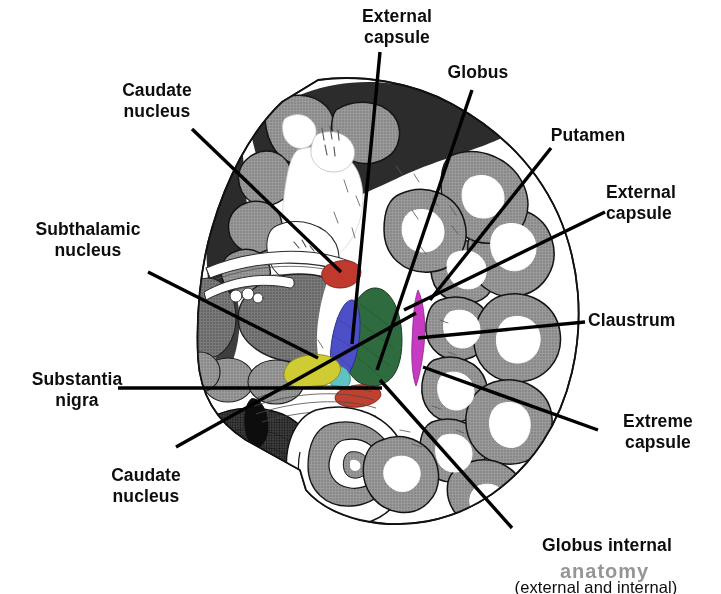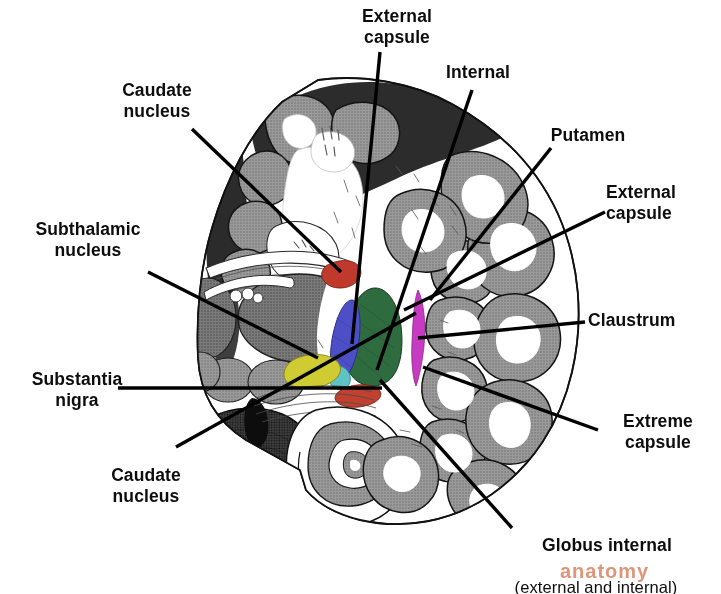--- a/index.html
+++ b/index.html
@@ -3,21 +3,21 @@
 <meta charset="utf-8">
 <style>
   html,body{margin:0;padding:0;background:#ffffff;}
   body{width:721px;height:594px;overflow:hidden;
        font-family:"Liberation Sans","DejaVu Sans",sans-serif;}
   #stage{position:relative;width:721px;height:594px;background:#fff;}
   #art{position:absolute;left:0;top:0;width:721px;height:594px;}
   .lbl{position:absolute;color:#0d0d0d;font-weight:bold;font-size:17.5px;
        line-height:21px;text-align:center;white-space:pre-line;letter-spacing:.1px;}
   .lbl.sub{font-weight:normal;font-size:16.5px;}
-  .wm{position:absolute;color:#c2410c;font-weight:bold;font-size:20px;
+  .wm{position:absolute;color:#404040;font-weight:bold;font-size:20px;
       letter-spacing:1px;opacity:.55;}
 </style>
 </head>
 <body>
 
 <div id="stage">
 
   <svg id="art" viewBox="0 0 721 594">
     <defs>
       <pattern id="hatchGray" width="3" height="3" patternUnits="userSpaceOnUse">
@@ -307,21 +307,21 @@
       </g>
   </svg>
 
   <div class="wm" style="left:560px;top:560px;">anatomy</div>
 
   <div id="labels">
       <div class="lbl" style="left: 332px; top: 6px; width: 130px; text-align: center;">External
 capsule</div>
       <div class="lbl" style="left: 92px; top: 80px; width: 130px; text-align: center;">Caudate
 nucleus</div>
-      <div class="lbl" style="left: 418px; top: 62px; width: 120px; text-align: center;">Internal</div>
+      <div class="lbl" style="left: 418px; top: 62px; width: 120px; text-align: center;">Globus</div>
       <div class="lbl" style="left: 528px; top: 125px; width: 120px; text-align: center;">Putamen</div>
       <div class="lbl" style="left: 606px; top: 182px; width: 120px; text-align: left;">External
 capsule</div>
       <div class="lbl" style="left: 8px; top: 219px; width: 160px; text-align: center;">Subthalamic
 nucleus</div>
       <div class="lbl" style="left: 588px; top: 310px; width: 130px; text-align: left;">Claustrum</div>
       <div class="lbl" style="left: 2px; top: 369px; width: 150px; text-align: center;">Substantia
 nigra</div>
       <div class="lbl" style="left: 598px; top: 411px; width: 120px; text-align: center;">Extreme
 capsule</div>

